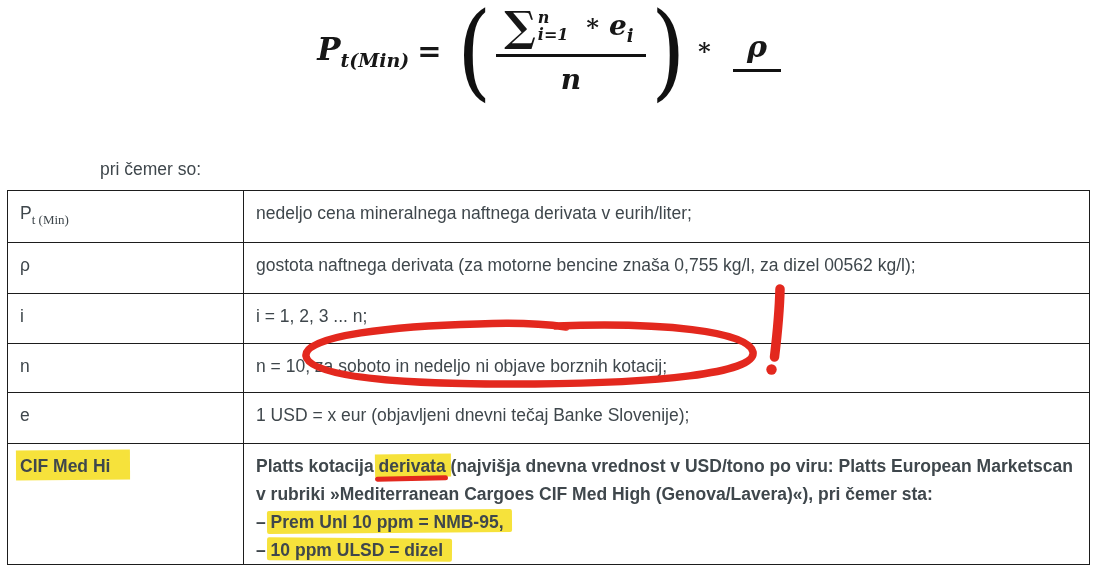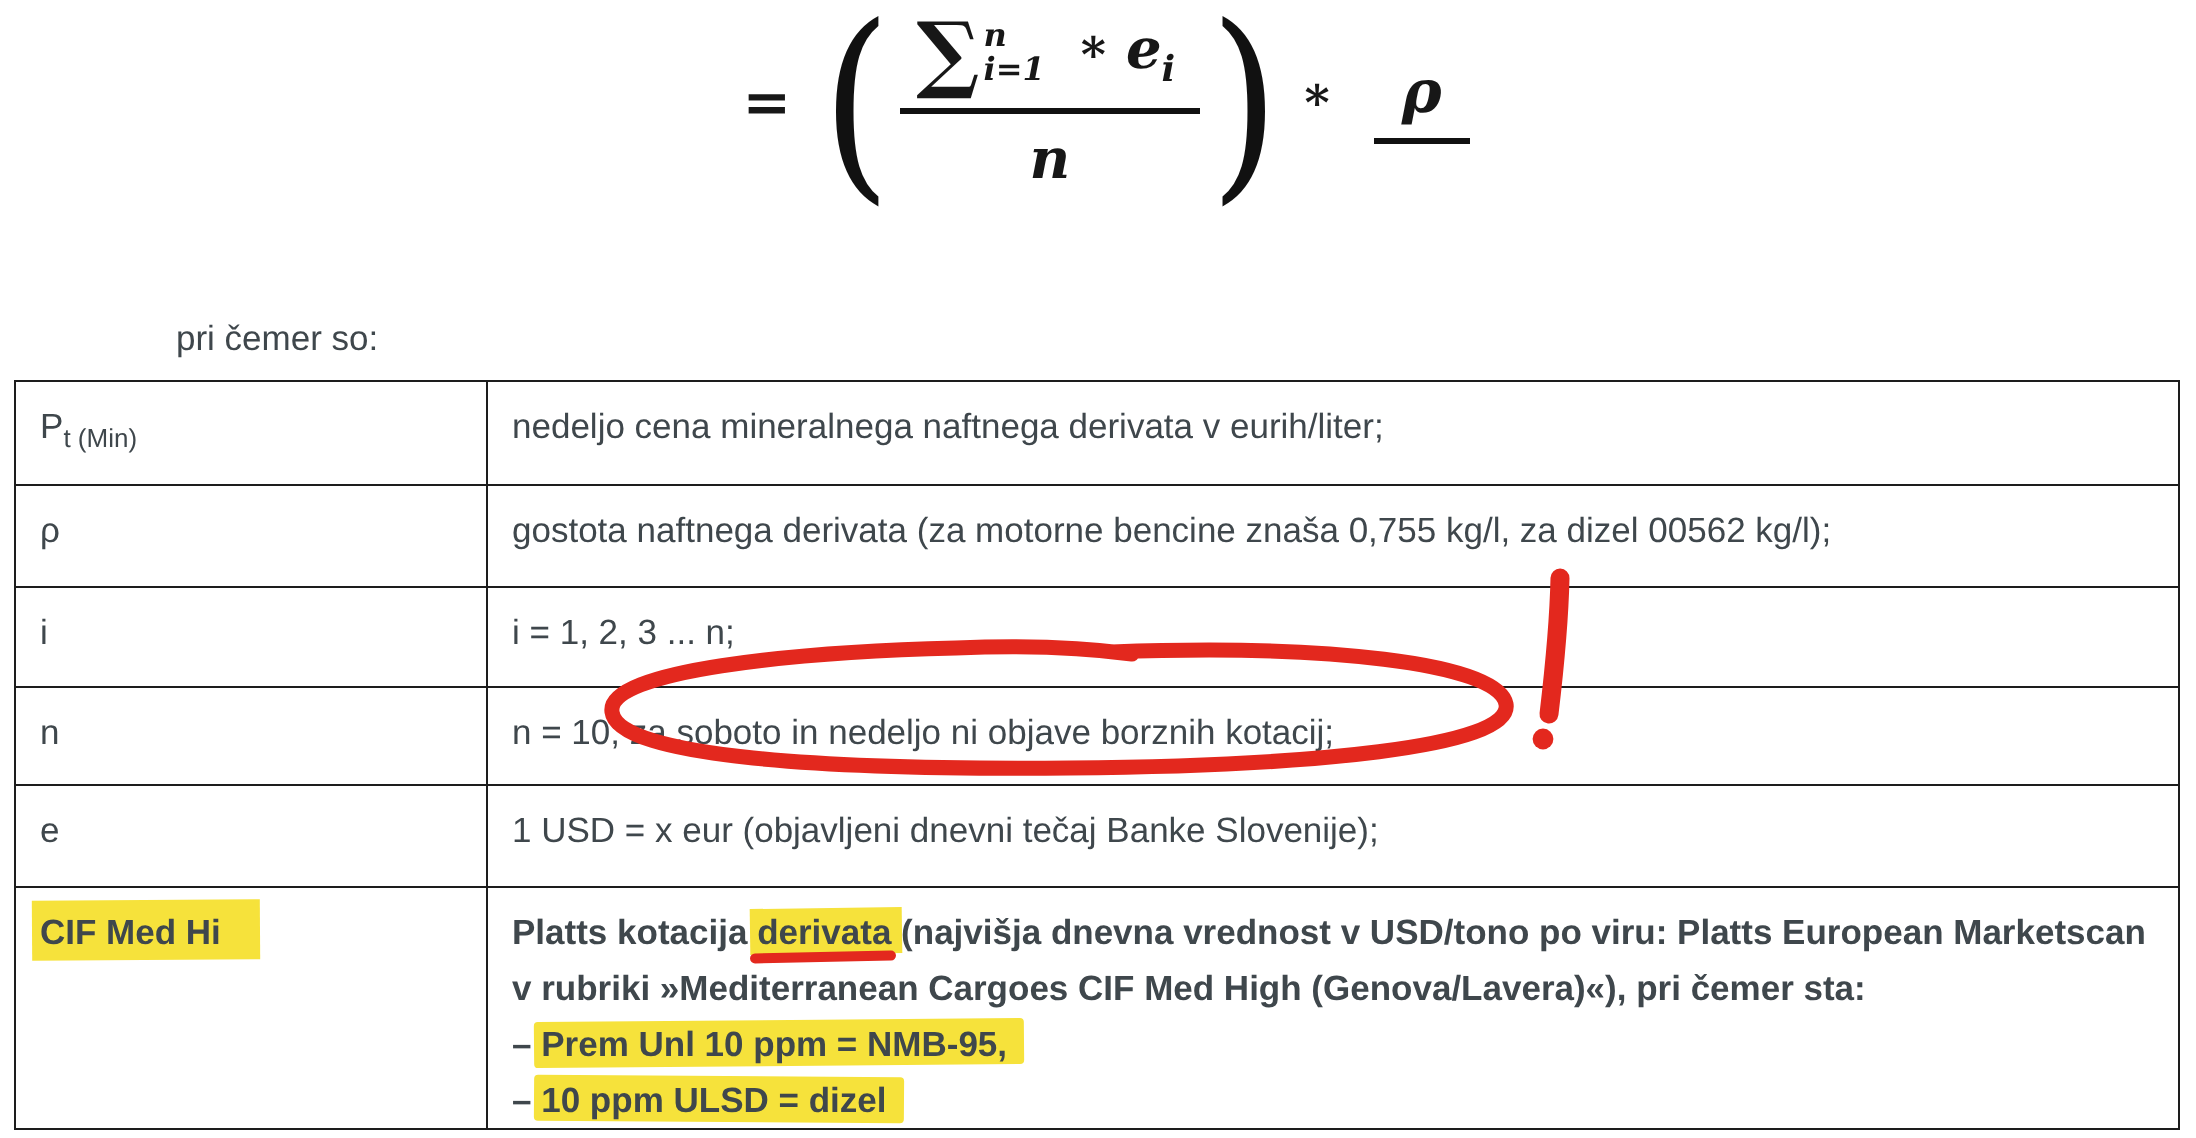--- a/index.html
+++ b/index.html
@@ -40,30 +40,30 @@
   .f-frac2{display:inline-flex;flex-direction:column;align-items:stretch;margin-left:12px;}
   .f-num2{font-size:30px;text-align:center;padding:0 14px 5px;border-bottom:3px solid #111;}
   .f-den2{font-size:27px;font-style:normal;text-align:center;padding-top:4px;}
   .hand-hl{position:relative;z-index:0;}
   .hand-hl::before{
     content:"";position:absolute;inset:-3px -6px -2px -5px;background:var(--yellow);
     z-index:-1;transform:rotate(-1.2deg);border-radius:2px;
   }
 
   
-  .intro{position:absolute;left:88px;top:159px;font-size:17.5px;}
+  .intro{position:absolute;left:100px;top:159px;font-size:17.5px;}
   .def-table{
     position:absolute;left:7px;top:190px;width:1083px;
     border-collapse:collapse;table-layout:fixed;
   }
   .def-table td{
     border:1.5px solid var(--border);vertical-align:top;
     padding:8px 12px 0 12px;font-size:17.5px;line-height:28px;color:var(--txt);
   }
-  .term-cell sub{font-size:13px;}
+  .term-cell sub{font-size:13px;font-family:Liberation Serif, serif;}
   .cell-hl{position:relative;z-index:0;display:inline-block;padding-right:16px;}
   .cell-hl::before{
     content:"";position:absolute;inset:-2px -4px 0 -4px;background:var(--yellow);
     z-index:-1;transform:rotate(-0.4deg);
   }
   .bullet-hl{position:relative;z-index:0;text-align:center;}
   .bullet-hl::before{
     content:"";position:absolute;inset:-2px -8px -1px -4px;background:var(--yellow);
     z-index:-1;transform:rotate(-0.5deg);border-radius:2px;
   }
@@ -80,20 +80,21 @@
 
   
   .pen-overlay{position:absolute;left:0;top:0;width:1098px;height:569px;pointer-events:none;}
 </style>
 </head>
 <body>
 
 <div class="page">
 
   <div class="formula">
+    <span class="f-lhs"><span>P</span><sub>t(Min)</sub></span>
     <span class="f-eq">=</span>
     <span class="f-paren">(</span>
     <span class="f-frac">
       <span class="f-num">
         <span class="f-sum">
           <span class="f-sigma">∑</span>
           <span class="f-limits">
             <span>n</span>
             <span>i=1</span>
           </span>

